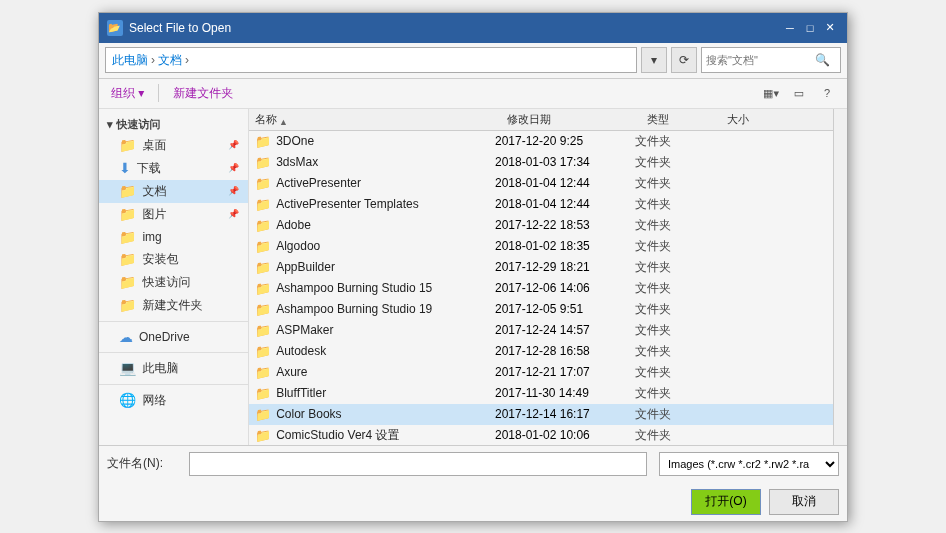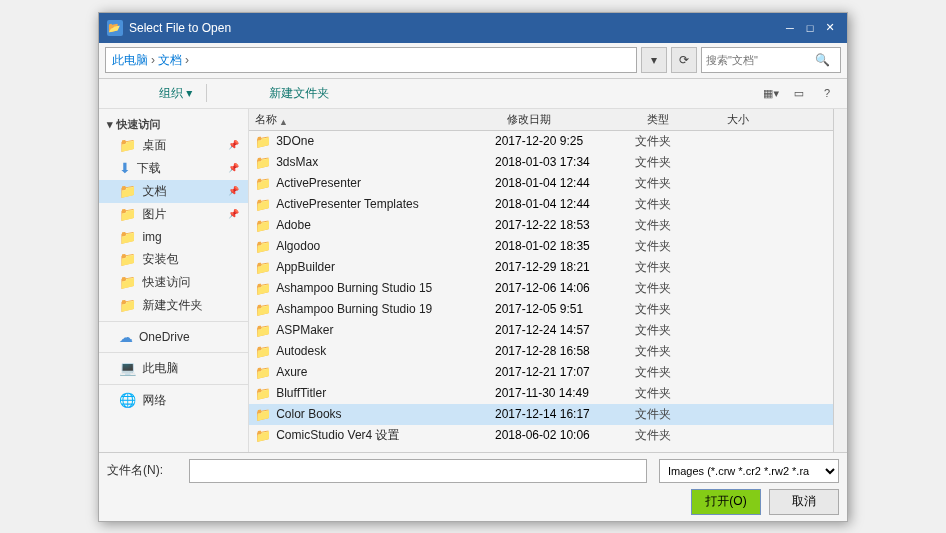--- a/index.html
+++ b/index.html
@@ -138,26 +138,25 @@
       border-bottom: 1px solid #ddd;
       padding: 3px 8px;
       display: flex;
       align-items: center;
       gap: 10px;
       flex-shrink: 0;
       height: 30px;
     }
     .toolbar-btn {
       font-size: 12px;
-      color: #0f766e;
+      color: #a21caf;
       cursor: pointer;
       padding: 2px 4px;
       background: transparent;
       border: none;
-      margin-left: 48px;
     }
     .toolbar-sep {
       width: 1px;
       height: 18px;
       background: #ccc;
     }
     .toolbar-right {
       margin-left: auto;
       display: flex;
       align-items: center;
@@ -298,21 +297,21 @@
     .bottom-bar {
       background: #f5f5f5;
       border-top: 1px solid #ccc;
       padding: 6px 8px;
       flex-shrink: 0;
     }
     .filename-row {
       display: flex;
       align-items: center;
       gap: 12px;
-      margin-bottom: 6px;
+      margin-bottom: 13px;
     }
     .filename-label {
       font-size: 12px;
       color: #333;
       width: 70px;
       flex-shrink: 0;
     }
     .filename-input {
       flex: 1;
       height: 24px;
@@ -594,21 +593,21 @@
       </div>
       <div class="file-cell date">2017-12-14 16:17</div>
       <div class="file-cell type">文件夹</div>
       <div class="file-cell size"></div>
     </div>
           <div class="file-row">
       <div class="file-cell name">
         <span class="file-folder-icon">📁</span>
         <span>ComicStudio Ver4 设置</span>
       </div>
-      <div class="file-cell date">2018-06-02 10:06</div>
+      <div class="file-cell date">2018-01-02 10:06</div>
       <div class="file-cell type">文件夹</div>
       <div class="file-cell size"></div>
     </div>
         </div>
     </div>
 
     <div class="scroll-track"></div>
   </div>
 
   <div class="bottom-bar">

